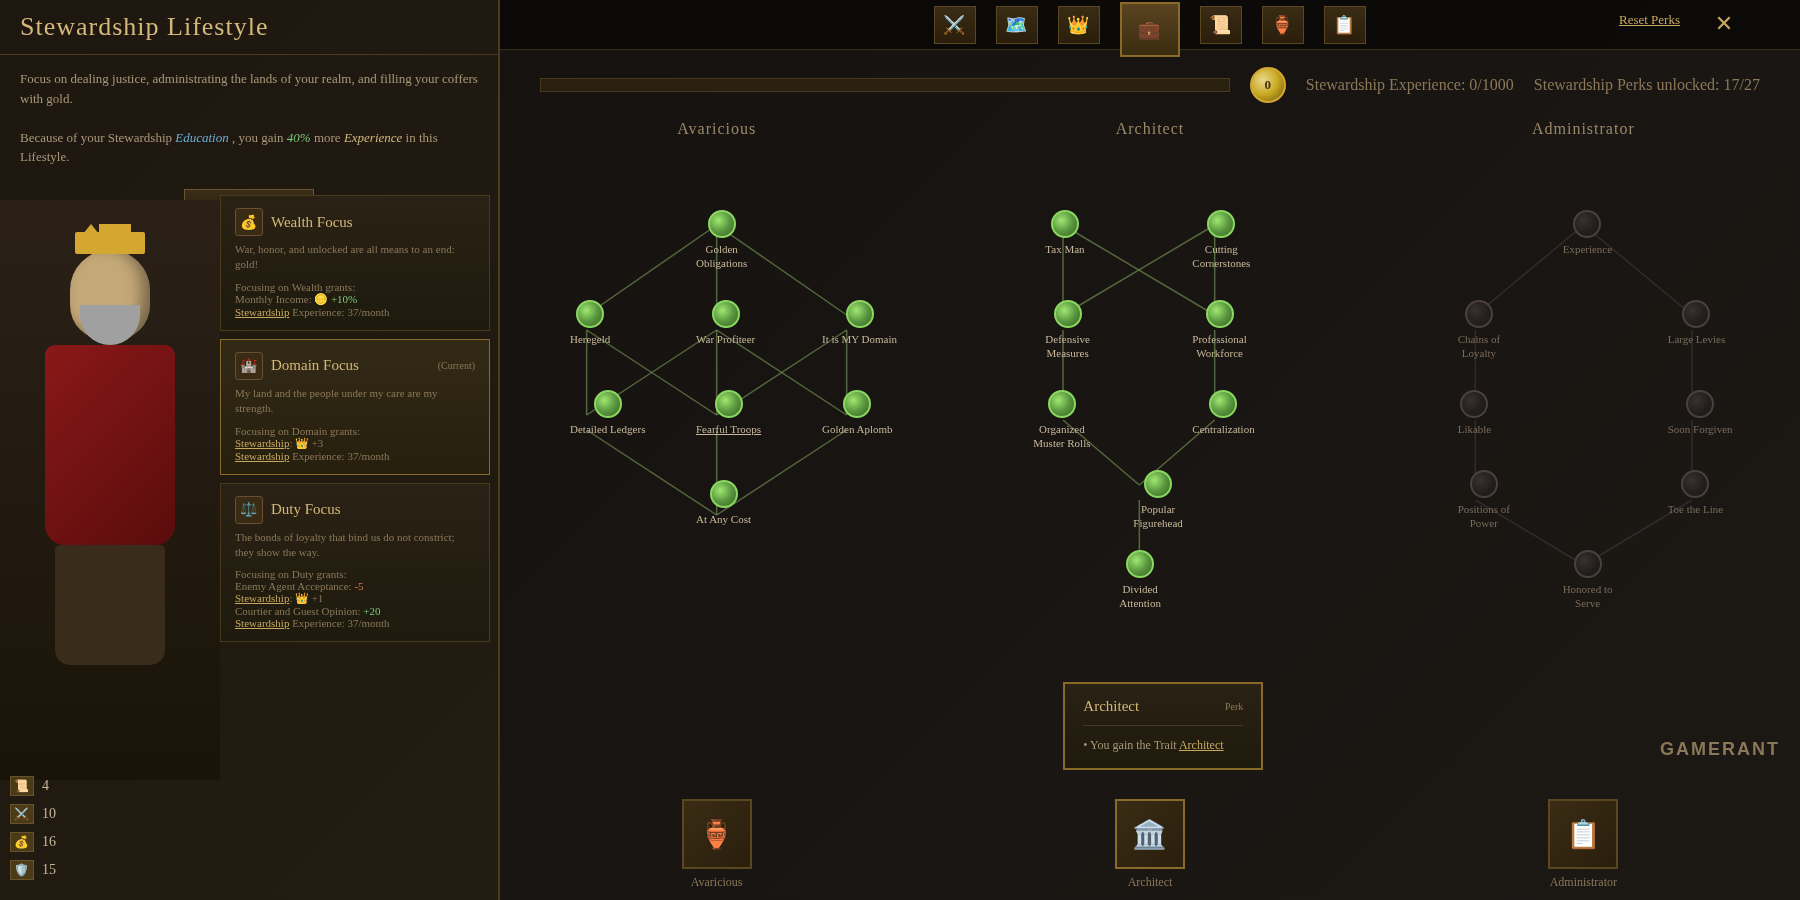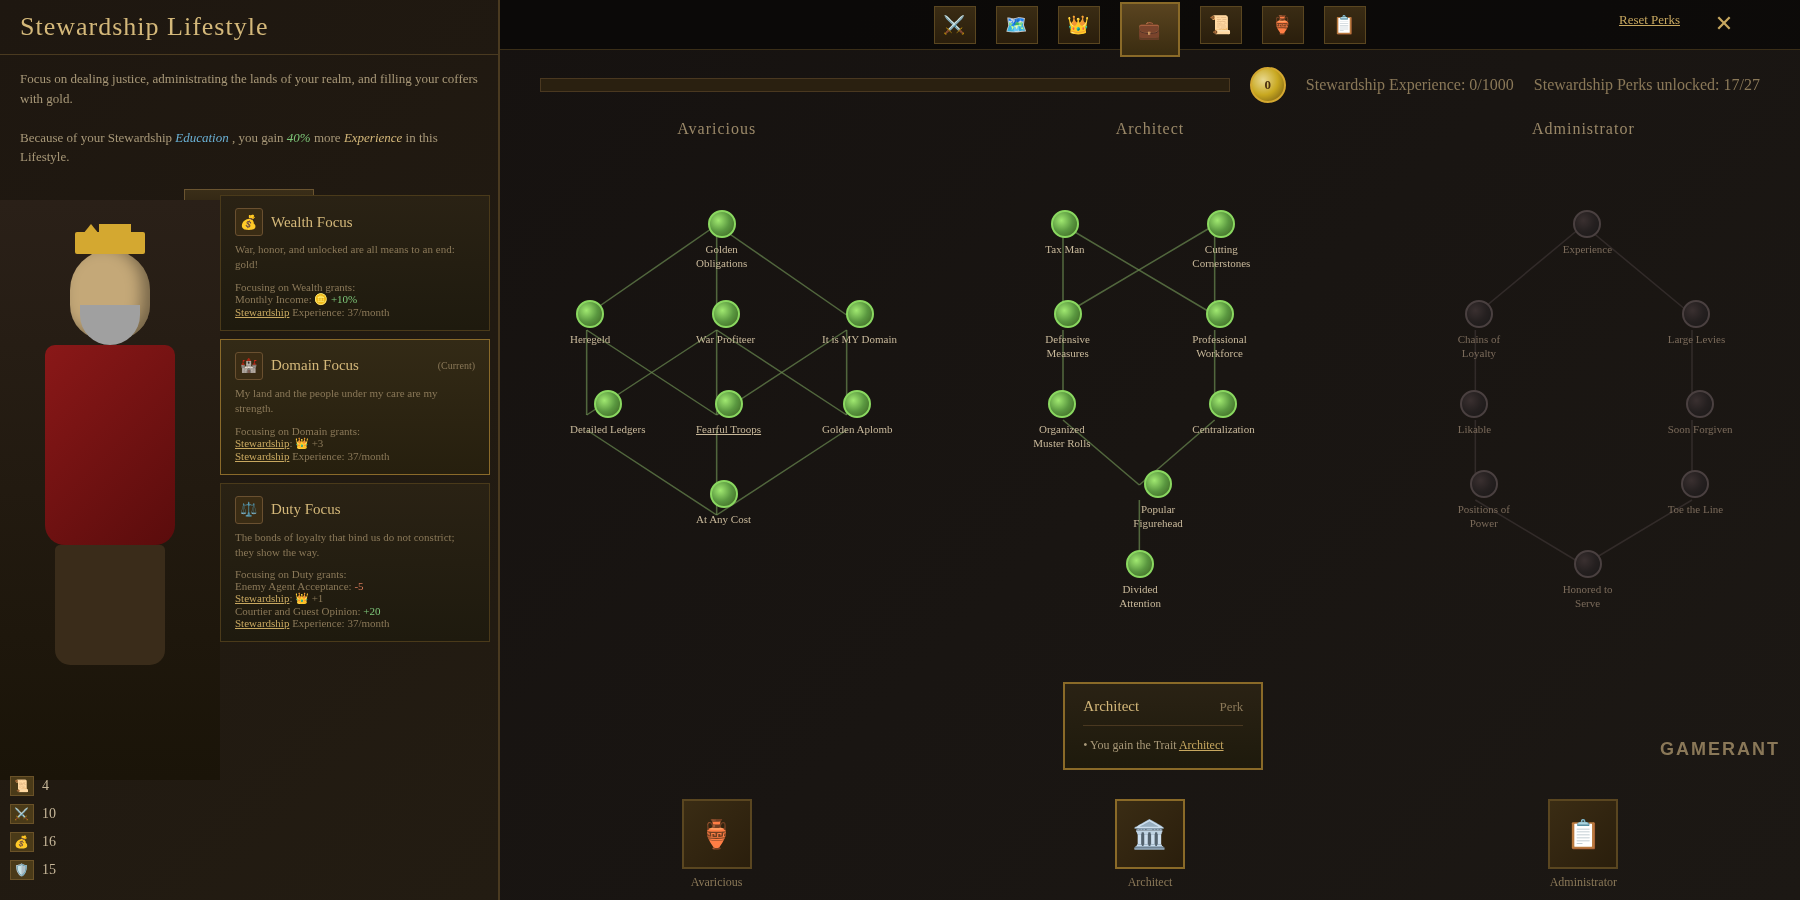--- a/index.html
+++ b/index.html
@@ -496,21 +496,21 @@
       align-items: center;
       margin-bottom: 10px;
     }
 
     .tooltip-title {
       font-size: 15px;
       color: #d4b87a;
     }
 
     .tooltip-type {
-      font-size: 13px;
+      font-size: 10px;
       color: #8a7858;
     }
 
     .tooltip-divider {
       height: 1px;
       background: #4a3820;
       margin-bottom: 10px;
     }
 
     .tooltip-body {

